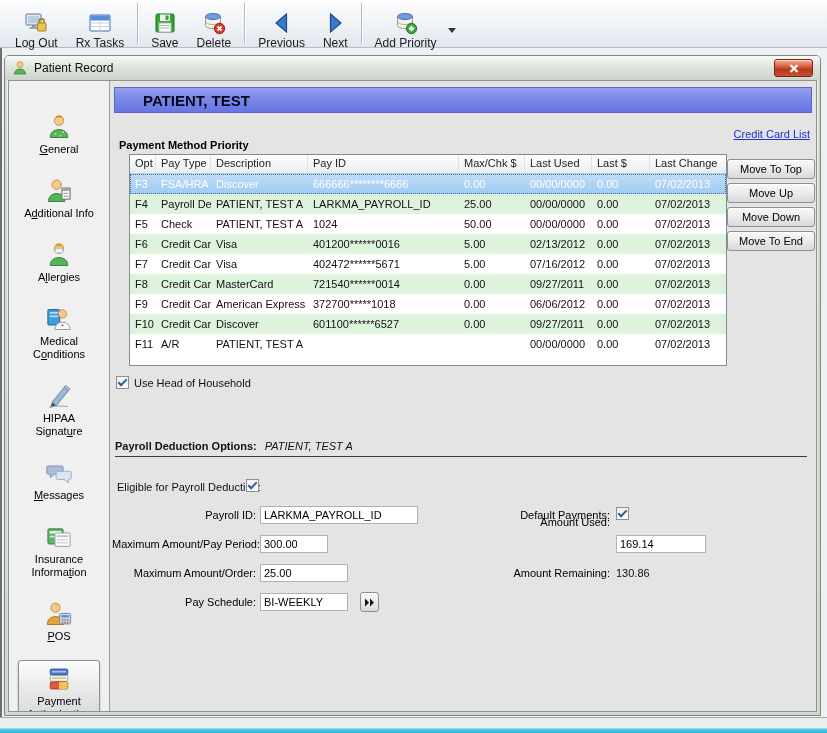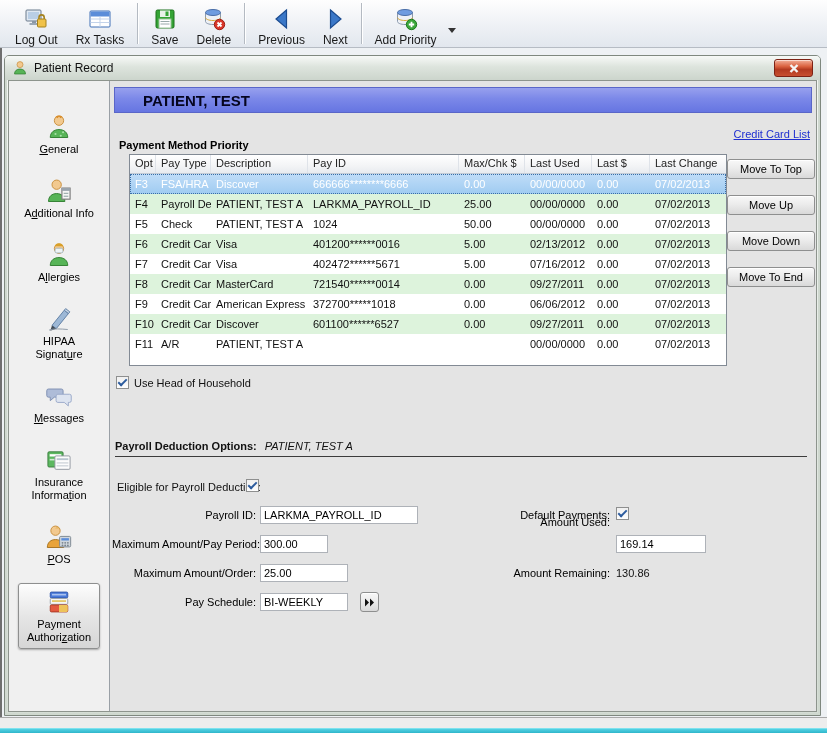--- a/index.html
+++ b/index.html
@@ -9,22 +9,22 @@
     background:#eef1f4;
   }
   svg{display:block;}
   
   .toolbar{
     position:absolute;top:0;left:0;right:0;height:48px;
     background:linear-gradient(#fefefe,#eef1f5 55%,#e2e7ee);
     border-bottom:1px solid #b6bcc4;
     display:flex;align-items:stretch;padding-left:6px;box-sizing:border-box;
   }
-  .tb-btn{display:flex;flex-direction:column;align-items:center;justify-content:flex-end;
-    gap:1px;padding:0 9px;cursor:default;}
+  .tb-btn{display:flex;flex-direction:column;align-items:center;justify-content:space-between;
+    gap:1px;padding:11px 9px;cursor:default;}
   .tb-btn .ic{height:26px;display:flex;align-items:center;justify-content:center;}
   .tb-label{font-size:12px;color:#1a1a1a;white-space:nowrap;}
   .tb-sep{width:1px;background:#b4bac2;box-shadow:1px 0 0 #fff;margin:3px 4px;}
   .dd-arrow{align-self:center;margin:14px 6px 0 2px;width:0;height:0;
     border-left:4px solid transparent;border-right:4px solid transparent;border-top:5px solid #333;}
   
   .left-edge{position:absolute;left:0;top:48px;bottom:4px;width:2px;background:#6f6f6f;}
   .window{
     position:absolute;left:4px;top:55px;width:817px;height:661px;box-sizing:border-box;
     border:1px solid #7f887f;border-radius:5px 5px 0 0;
@@ -64,21 +64,21 @@
   .thead{height:18px;line-height:17px;
     background:linear-gradient(#ffffff,#f3f4f6 60%,#e8ebef);
     border-bottom:1px solid #c2cbd6;}
   .thead .hc{padding-left:5px;border-right:1px solid #dfe3e9;white-space:nowrap;overflow:hidden;color:#222;cursor:default;}
   .trow{height:20px;line-height:20px;cursor:default;}
   .trow .tc{padding-left:5px;white-space:nowrap;overflow:hidden;}
   .trow:nth-child(even){background:#ddf3dc;}
   .trow.selected{background:linear-gradient(#c0ddf8,#9fcbf1);color:#fff;
     outline:1px dotted #3a6ea5;outline-offset:-1px;}
   
-  .move-btns{position:absolute;left:617px;top:78px;display:flex;flex-direction:column;gap:16px;}
+  .move-btns{position:absolute;left:617px;top:78px;display:flex;flex-direction:column;gap:4px;}
   .btn{width:88px;height:20px;box-sizing:border-box;border:1px solid #8e8f8f;border-radius:3px;
     background:linear-gradient(#f8f8f8,#ececec 45%,#d9d9d9);
     font-family:"Liberation Sans",sans-serif;font-size:11px;color:#000;
     display:flex;align-items:center;justify-content:center;cursor:default;
     box-shadow:inset 0 1px 0 #fff;}
   
   .cb{width:13px;height:13px;box-sizing:border-box;border:1px solid #8e8f8f;
     background:linear-gradient(#f0f0f0,#fdfdfd);display:inline-flex;align-items:center;justify-content:center;cursor:default;}
   .cb.checked::after{content:"";display:block;width:7px;height:3px;margin-top:-3px;
     border-left:2px solid #2d5c9e;border-bottom:2px solid #2d5c9e;transform:rotate(-45deg);}
@@ -246,20 +246,33 @@
           <svg width="28" height="28" viewBox="0 0 24 24">
             <circle cx="12" cy="6.6" r="4" fill="#f2c98f" stroke="#c78d3a" stroke-width="0.8"></circle>
             <path d="M8.2 4.6 a4 4 0 0 1 7.6 0z" fill="#d9a028"></path>
             <rect x="8.6" y="6.2" width="6.8" height="4" rx="1.4" fill="#eef3f5" stroke="#9ab0ba" stroke-width="0.7"></rect>
             <path d="M4.5 21 c0-4.4 3.3-6.8 7.5-6.8 s7.5 2.4 7.5 6.8 z" fill="#57b457" stroke="#2e7d2e" stroke-width="0.8"></path>
           </svg>
         </span>
         <span class="side-label"><span>A</span><u>l</u><span>lergies</span></span>
       </div>
 
+      <div class="side-item">
+        <span>
+          <svg width="28" height="28" viewBox="0 0 24 24">
+            <rect x="2.5" y="4" width="10" height="13" rx="1" fill="#3f9edd" stroke="#2a6ea0"></rect>
+            <rect x="4" y="6" width="7" height="1.4" fill="#bfe0f4"></rect>
+            <rect x="4" y="9" width="7" height="1.4" fill="#bfe0f4"></rect>
+            <circle cx="15" cy="7.6" r="3.6" fill="#f2c98f" stroke="#c78d3a" stroke-width="0.8"></circle>
+            <path d="M8.5 21 c0-4 3-6.2 6.5-6.2 s6.5 2.2 6.5 6.2 z" fill="#f5f8fa" stroke="#8a97a5" stroke-width="0.8"></path>
+            <path d="M14.2 17.5 h1.6 M15 16.7 v1.6" stroke="#d9372a" stroke-width="1"></path>
+          </svg>
+        </span>
+        <span class="side-label"><span>Medical C</span><u>o</u><span>nditions</span></span>
+      </div>
 
       <div class="side-item">
         <span>
           <svg width="28" height="28" viewBox="0 0 24 24">
             <path d="M6 17.5 L16.5 4.5 l3.6 2.8 L9.6 20.3 z" fill="#9db8d6" stroke="#5d7da2" stroke-width="0.8"></path>
             <path d="M16.5 4.5 l1.2-1.4 3.6 2.8 -1.2 1.4 z" fill="#c8d6e6" stroke="#5d7da2" stroke-width="0.8"></path>
             <path d="M6 17.5 l3.6 2.8 L4.5 22 z" fill="#404a55"></path>
             <path d="M3.5 21.5 c4-1.5 10-1 16-0.5" fill="none" stroke="#8a97a5" stroke-width="0.8"></path>
           </svg>
         </span>

